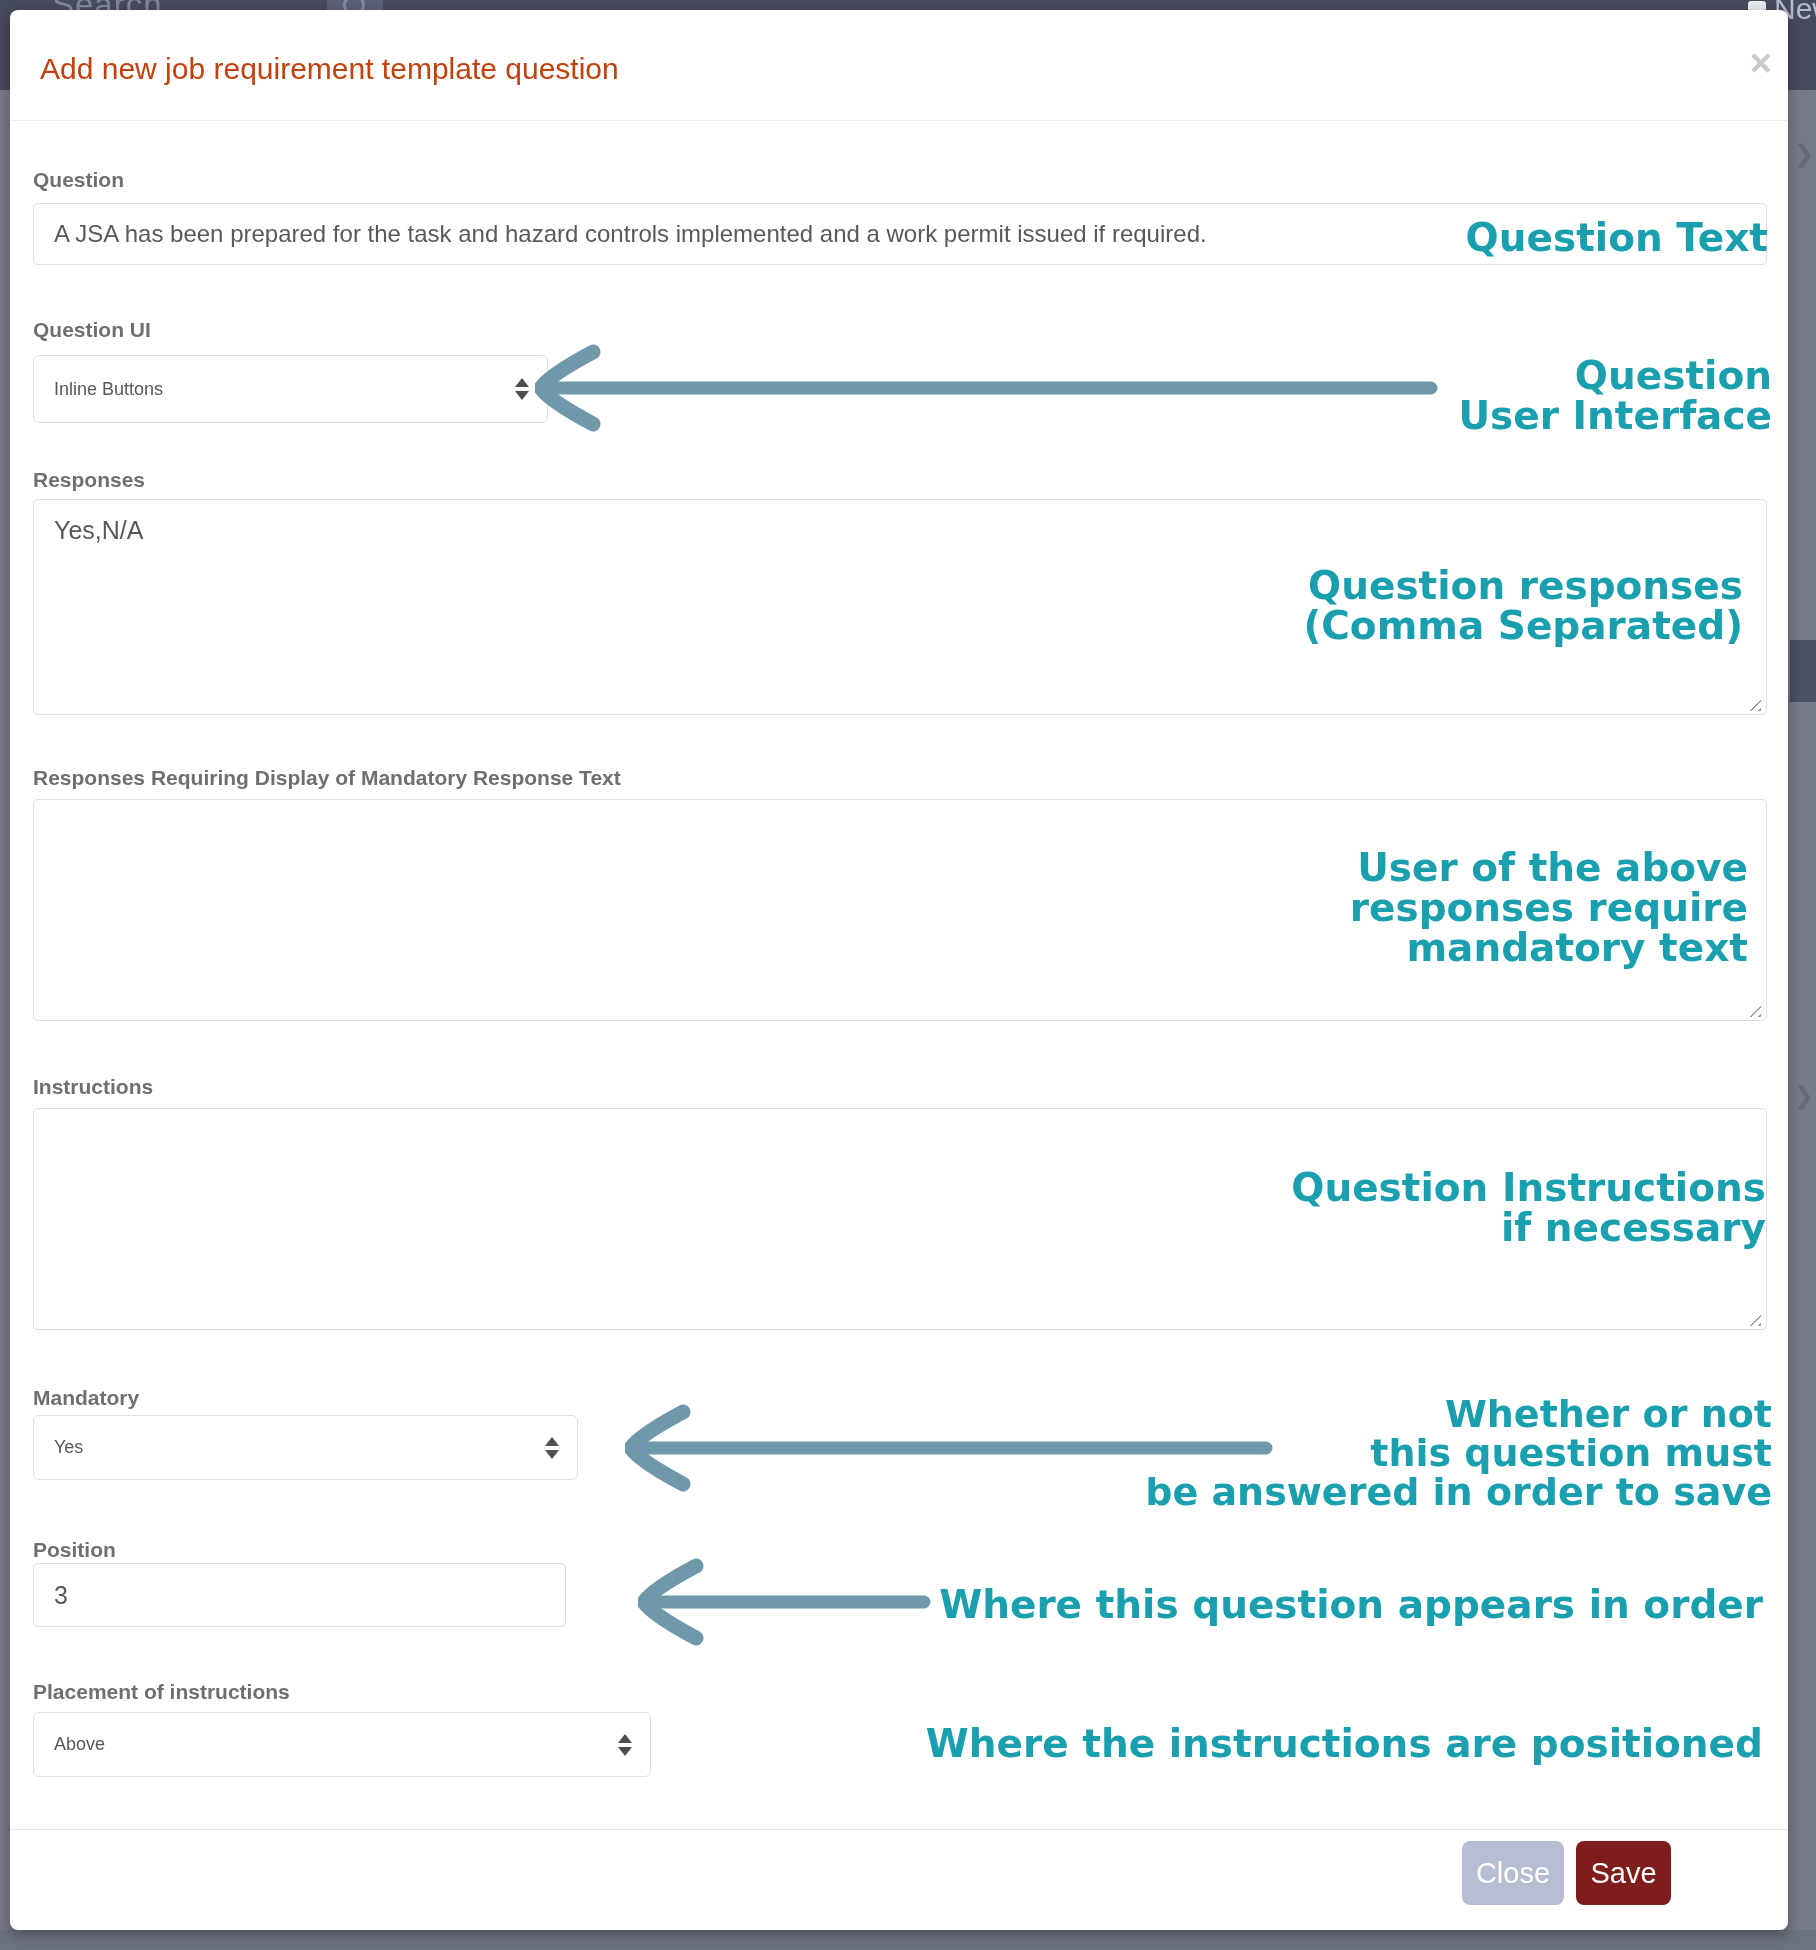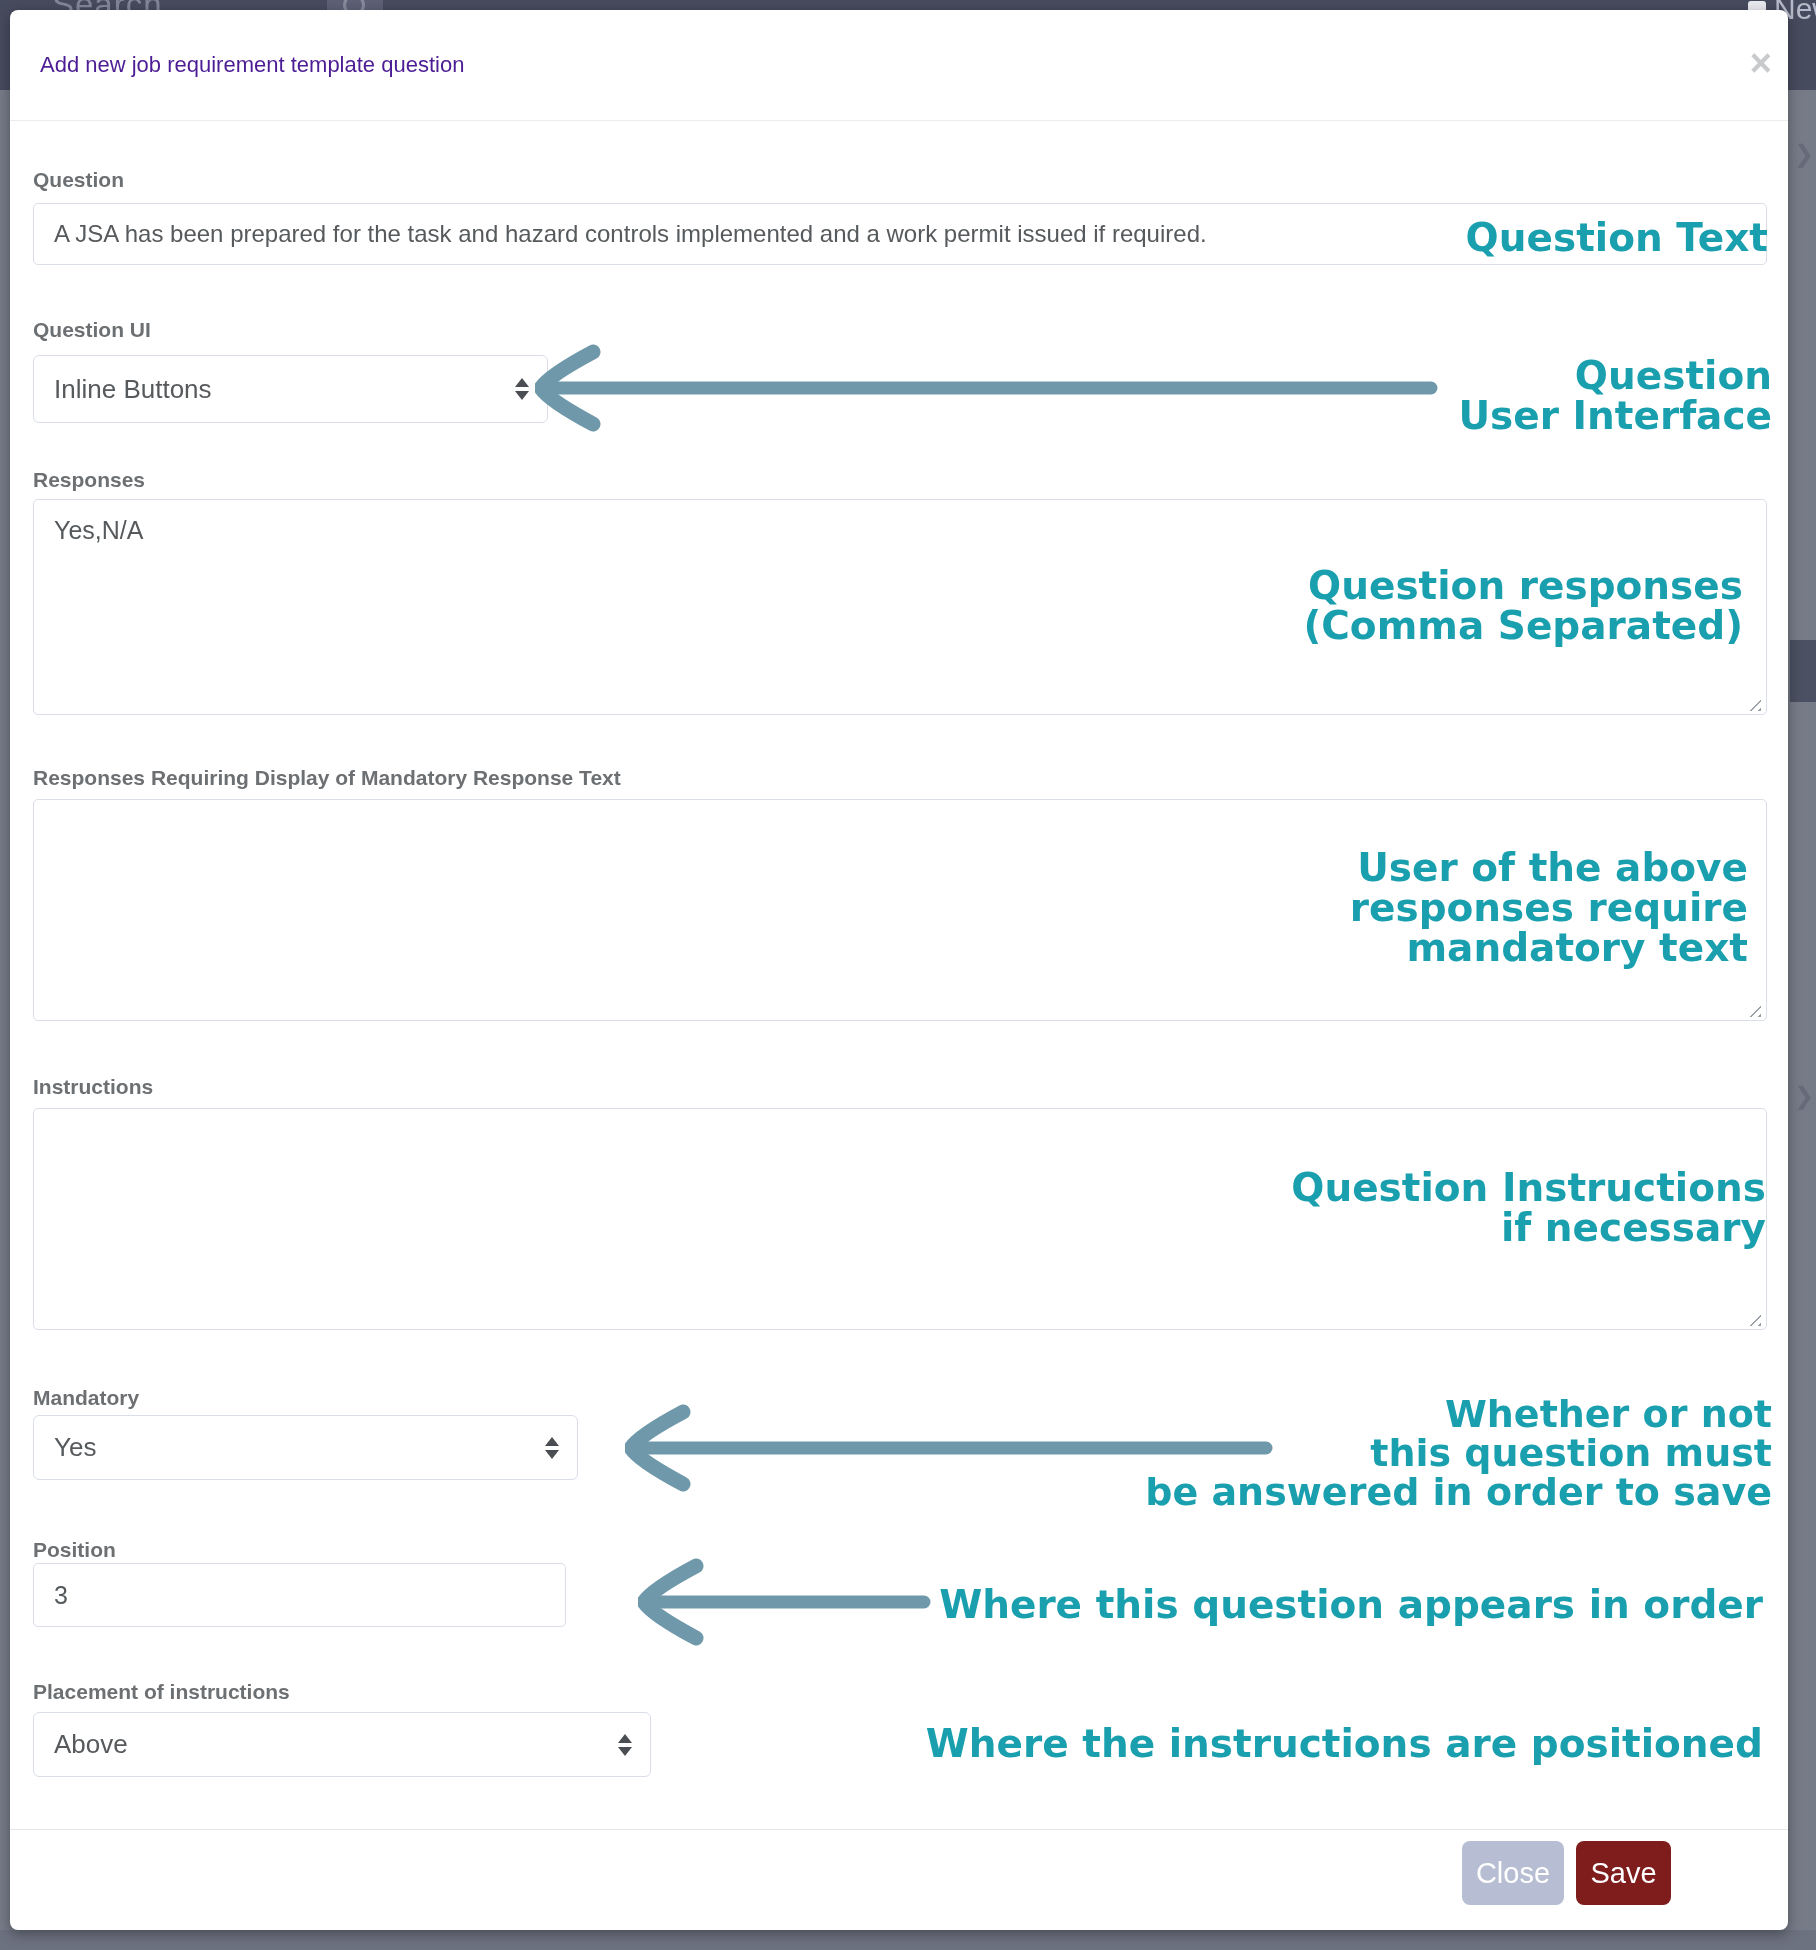--- a/index.html
+++ b/index.html
@@ -18,41 +18,41 @@
   .new-text{position:absolute;left:1774px;top:-8px;font-size:30px;color:#b5bbc8;}
   .side-chevron{position:absolute;color:#666b79;font-size:24px;z-index:1;}
   .side-block{position:absolute;left:1790px;width:26px;background:#4b5062;z-index:1;}
   .bottom-strip{position:absolute;left:0;top:1930px;width:1816px;height:20px;background:#6d7280;z-index:1;}
   
   .modal{
     position:absolute;left:10px;top:10px;width:1778px;height:1920px;
     background:#ffffff;border-radius:8px;z-index:5;
     box-shadow:0 4px 14px rgba(0,0,0,.35);
   }
-  .modal-title{position:absolute;left:30px;top:42px;font-size:22px;color:#4c1d95;}
+  .modal-title{position:absolute;left:30px;top:42px;font-size:30px;color:#c2410c;}
   .modal-close{position:absolute;right:16px;top:34px;font-size:38px;font-weight:bold;color:#c8cacc;cursor:pointer;line-height:1;}
   .header-divider{position:absolute;left:0;top:110px;width:100%;height:1px;background:#ededed;}
   .field-label{position:absolute;left:23px;font-size:21px;font-weight:700;color:#6d7073;}
   .tbox{
     position:absolute;left:23px;width:1734px;box-sizing:border-box;
     border:1px solid #d9dee8;border-radius:5px;background:#fff;
     font-family:"Liberation Sans",sans-serif;font-size:24px;color:#565a5c;
     padding:0 20px;outline:none;
   }
   textarea.tbox{resize:none;padding:14px 20px;font-size:25px;line-height:1.3;}
   .resize-handle{
     position:absolute;width:13px;height:13px;
     background:repeating-linear-gradient(135deg,transparent 0 4px,#9aa0a8 4px 6px);
     clip-path:polygon(100% 0,100% 100%,0 100%);
   }
   .select{
     position:absolute;left:23px;box-sizing:border-box;background:#fff;
     border:1px solid #d9dee8;border-radius:6px;
     display:flex;align-items:center;padding:0 20px;
-    font-size:26px;color:#565a5c;cursor:pointer;
+    font-size:18px;color:#565a5c;cursor:pointer;
   }
   .stepper{position:absolute;right:18px;top:50%;transform:translateY(-50%);display:flex;flex-direction:column;align-items:center;}
   .tri-up{width:0;height:0;border-left:7px solid transparent;border-right:7px solid transparent;border-bottom:9px solid #4a4e52;margin-bottom:4px;}
   .tri-down{width:0;height:0;border-left:7px solid transparent;border-right:7px solid transparent;border-top:9px solid #4a4e52;}
   
   .annot{
     position:absolute;text-align:right;color:#1a9fae;
     font-family:"DejaVu Sans",sans-serif;font-weight:bold;
     font-size:39px;line-height:1.02;white-space:nowrap;z-index:7;
   }

